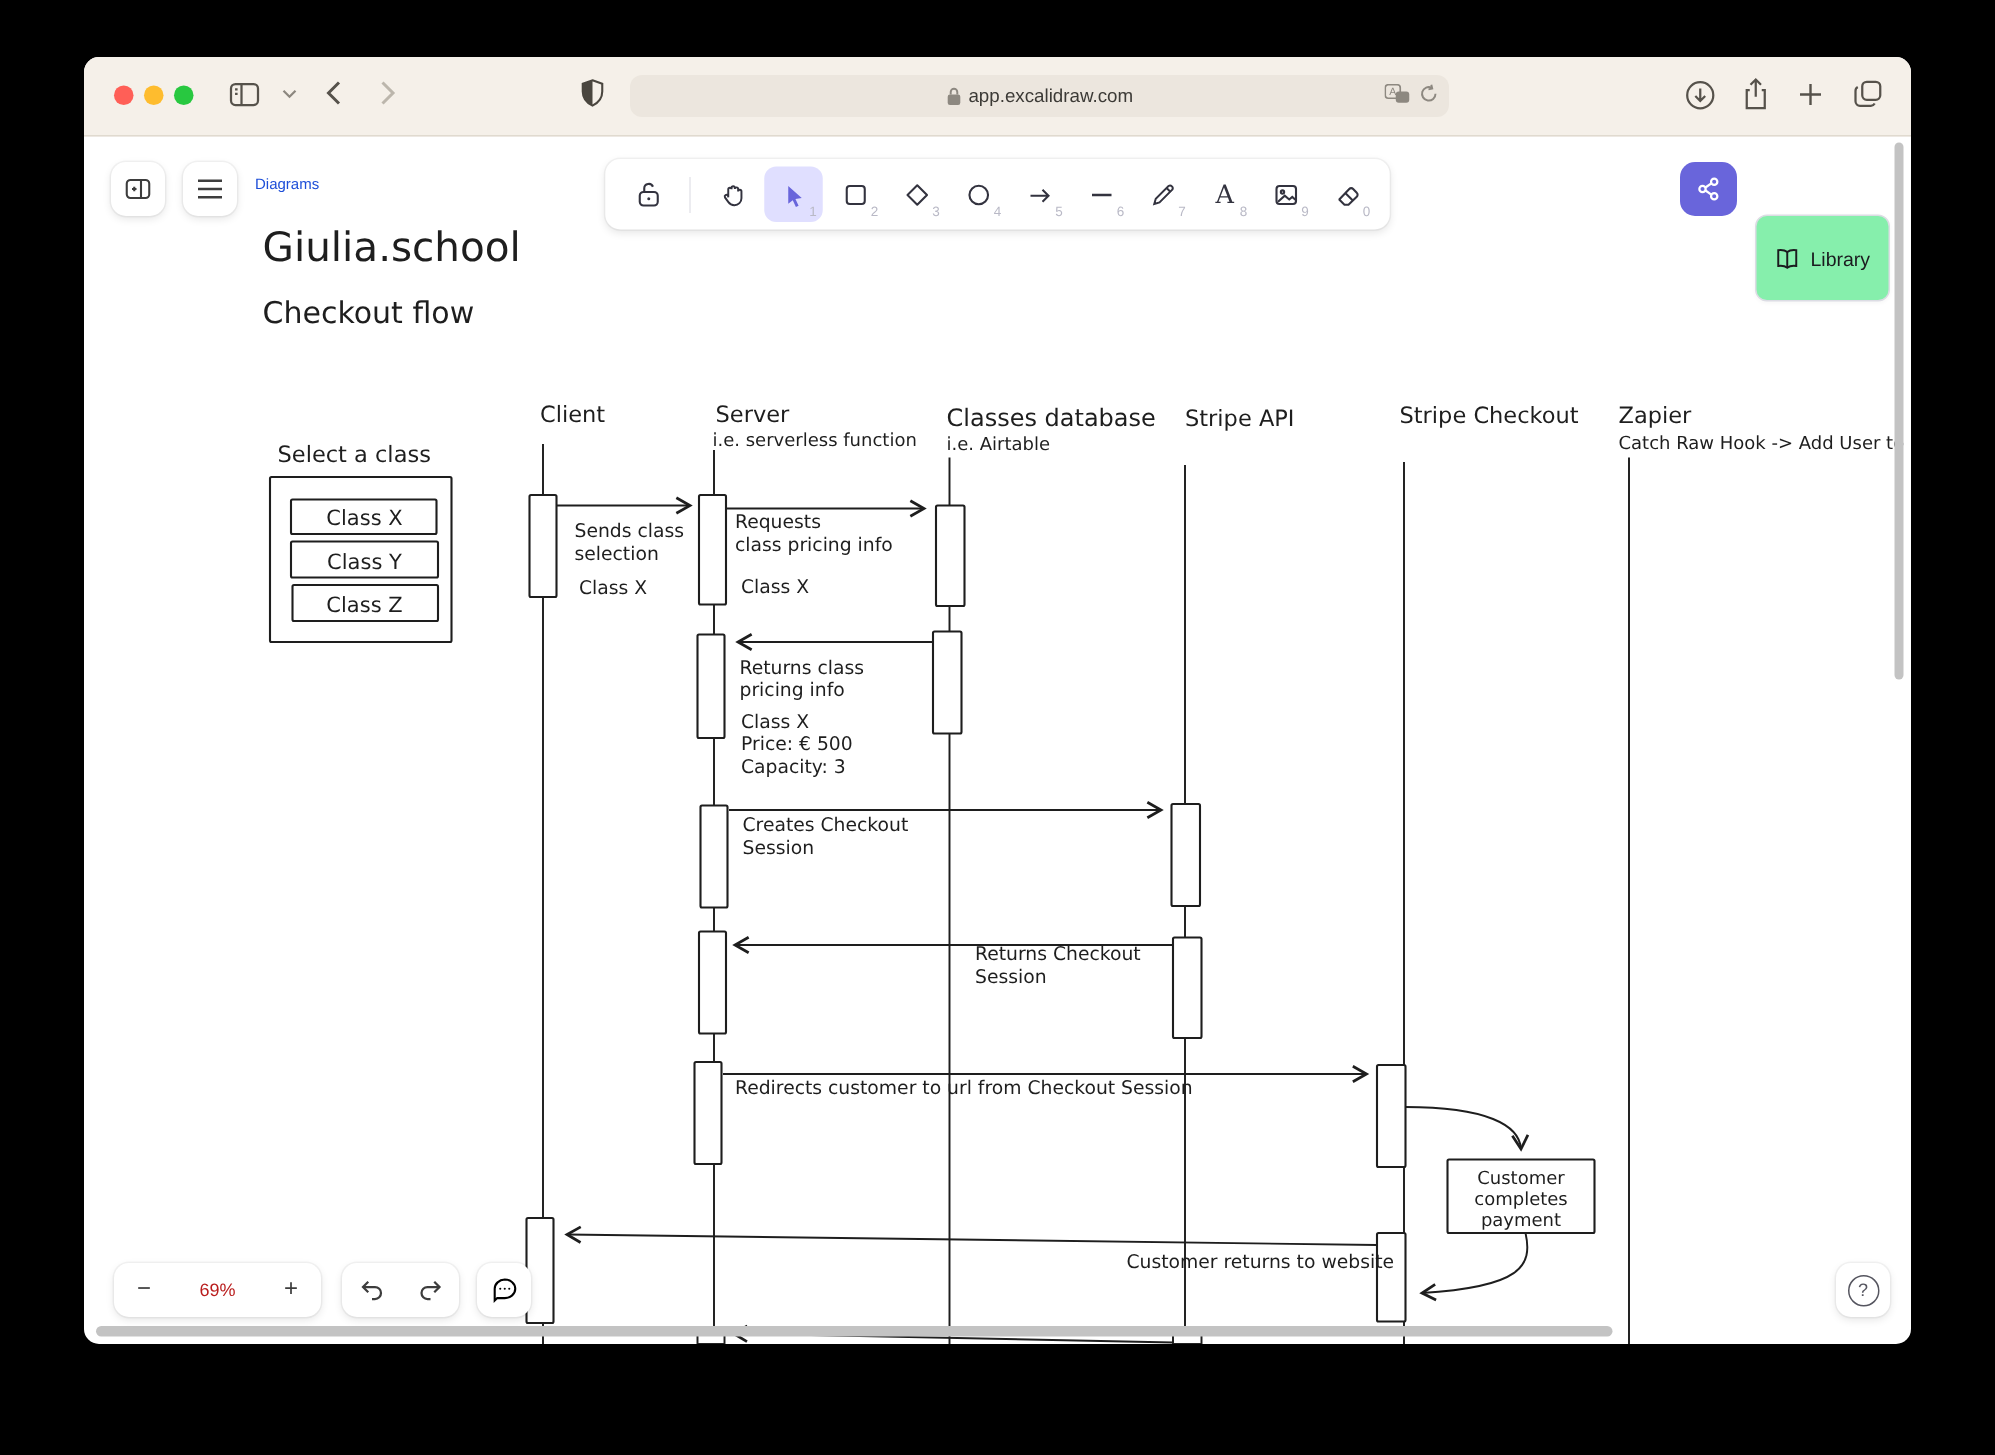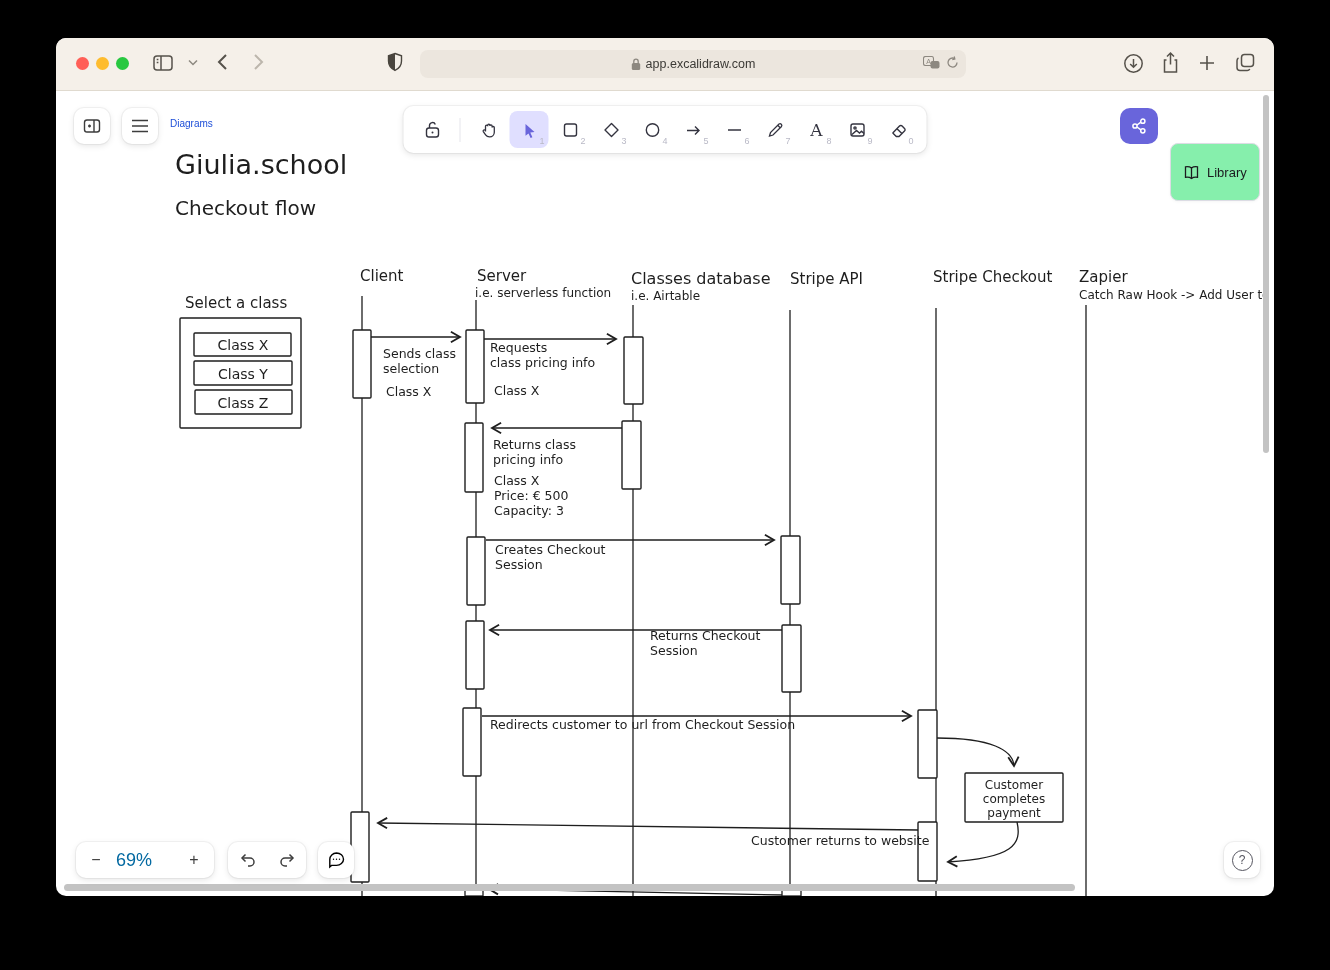--- a/index.html
+++ b/index.html
@@ -21,21 +21,21 @@
   .toolbar{left:50%;transform:translateX(-50%);top:68px;height:47px;display:flex;align-items:center;padding:0 9px;gap:2px;}
   .tool{position:relative;width:39px;height:37px;border-radius:8px;display:flex;align-items:center;justify-content:center;color:#33333f;}
   .tool.active{background:#e0dfff;color:#4b47b1;}
   .tool .num{position:absolute;right:4px;bottom:2px;font-size:9px;color:#b9b9c6;}
   .tb-div{width:1px;height:24px;background:#e6e6eb;margin:0 6px;}
   .hint{position:absolute;left:0;top:130px;width:100%;text-align:center;font-size:12.5px;color:#c9c9c9;z-index:14;}
   .sharebtn{position:absolute;left:1064px;top:70px;width:38px;height:36px;border-radius:10px;background:#6965db;display:flex;align-items:center;justify-content:center;color:#fff;z-index:15;}
   .librarybtn{position:absolute;left:1114px;top:72px;height:32px;padding:12px 12px;background:#86efac;border:1px solid #dcdce4;border-radius:8px;display:flex;align-items:center;gap:7px;font-size:13px;color:#1b1b1f;z-index:15;box-shadow:0 1px 3px rgba(0,0,0,.04);margin-top:33px;}
   .zoomisland{left:20px;top:804px;height:36px;display:flex;align-items:center;}
   .zoomisland .zbtn{width:40px;height:36px;display:flex;align-items:center;justify-content:center;font-size:16px;color:#3d3d3d;}
-  .zoomlabel{width:58px;text-align:left;font-size:18px;color:#0369a1;}
+  .zoomlabel{width:58px;text-align:center;font-size:12px;color:#b91c1c;}
   .histisland{left:172px;top:804px;height:36px;display:flex;align-items:center;}
   .histisland .sqbtn{width:39px;}
   .commentisland{left:262px;top:804px;width:36px;height:36px;display:flex;align-items:center;justify-content:center;}
   .helpisland{left:1168px;top:804px;width:36px;height:36px;display:flex;align-items:center;justify-content:center;}
   .helpcircle{width:19px;height:19px;border:1.5px solid #55555f;border-radius:50%;display:flex;align-items:center;justify-content:center;font-size:12px;color:#55555f;}
   
   .vscroll{position:absolute;left:1207px;top:57px;width:6px;height:358px;background:#c3c3c3;border-radius:3px;z-index:12;}
   .hscroll{position:absolute;left:8px;top:846px;width:1011px;height:7px;background:#c3c3c3;border-radius:4px;z-index:12;}
   
   .diagram{position:absolute;left:0;top:0;z-index:5;}

